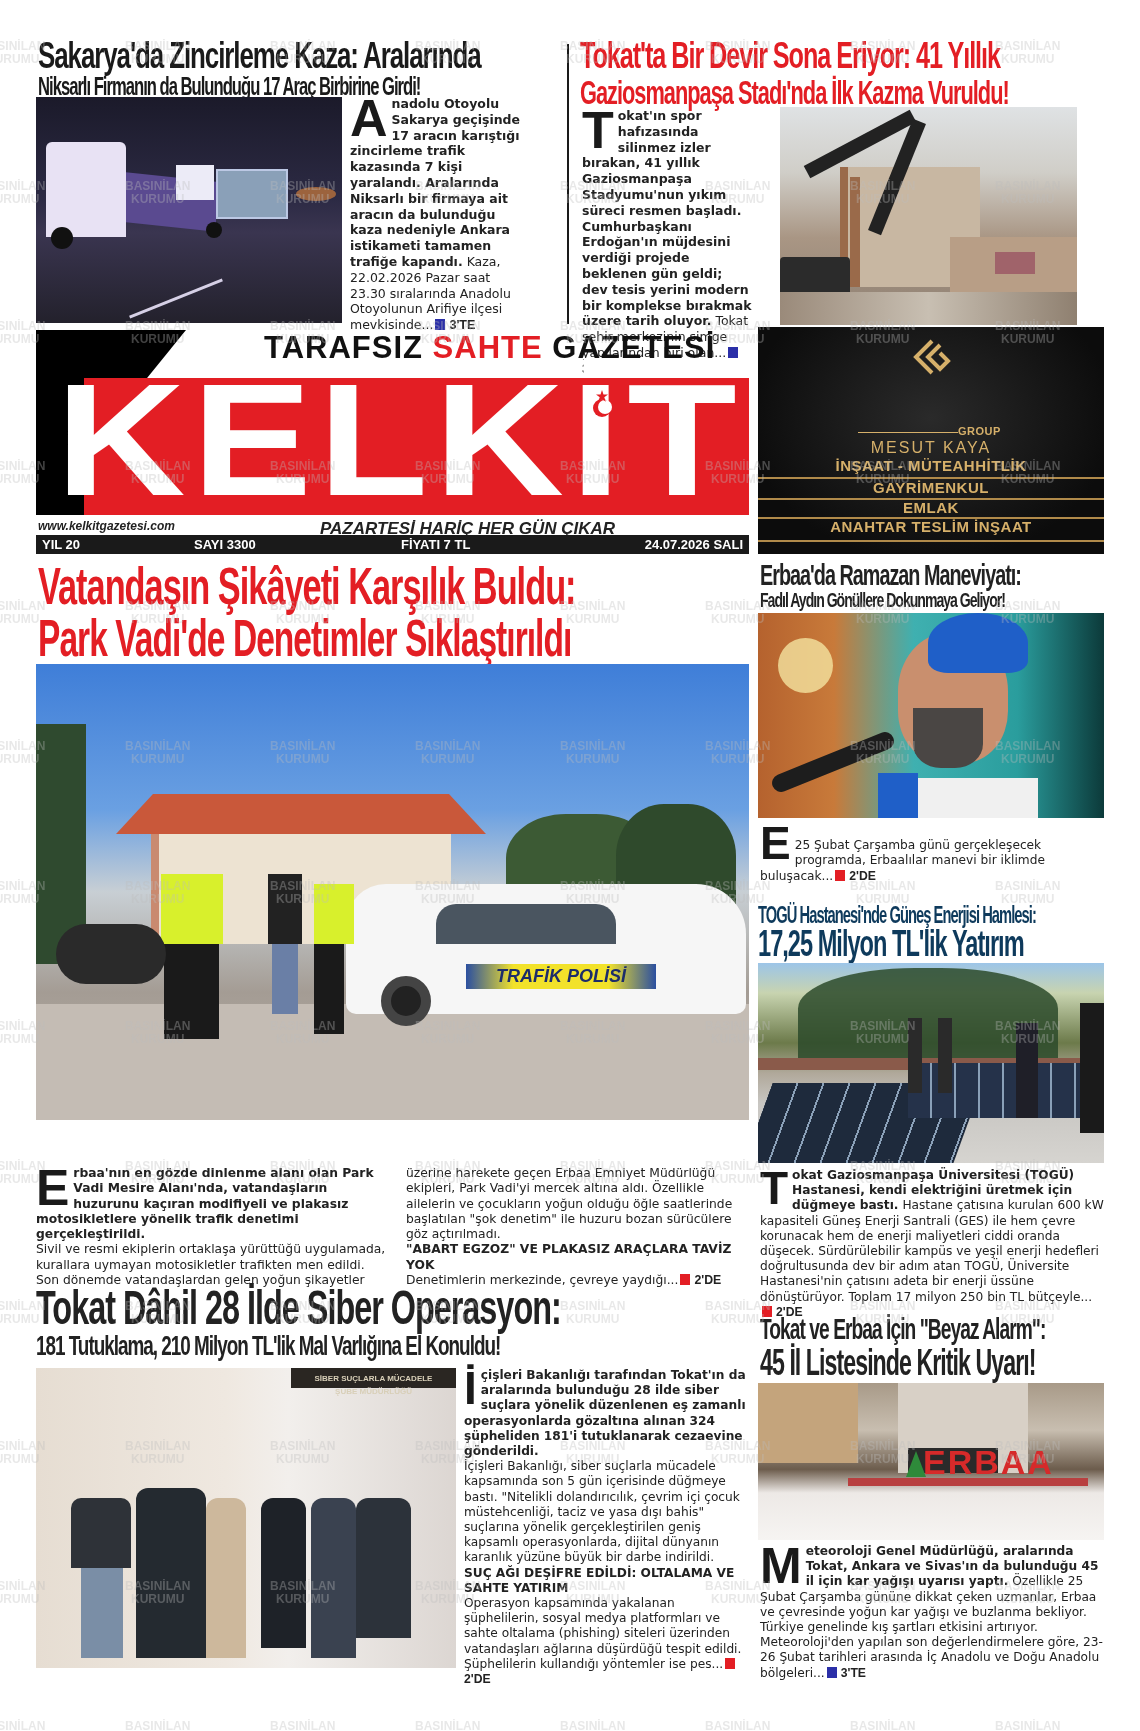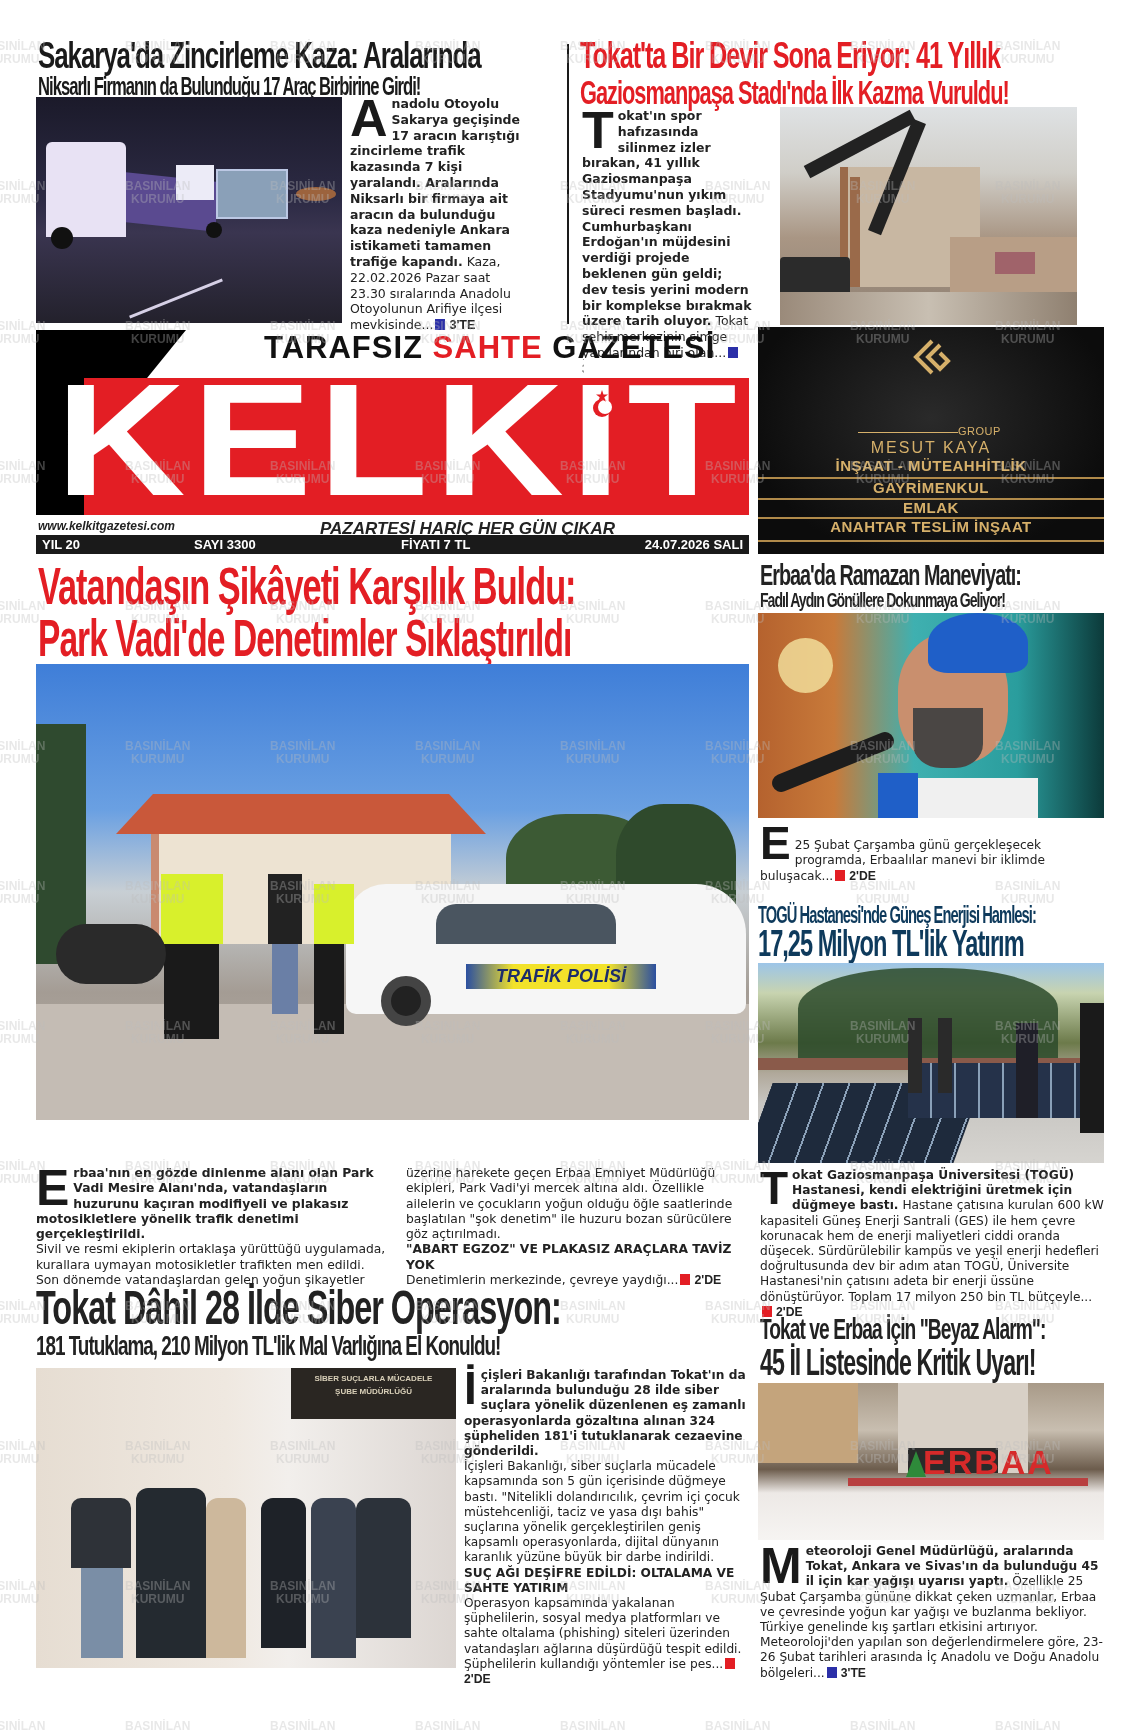--- a/index.html
+++ b/index.html
@@ -108,21 +108,21 @@
 <div class="abs" style="left:758px; top:327px; width:346px; height:227px; background:radial-gradient(ellipse at 50% 40%,#2a2a2a 0%,#0c0c0c 75%);">
   <div class="abs" style="left:150px; top:10px; width:48px; height:40px;">
     <svg width="48" height="40" viewBox="0 0 48 40">
         <g fill="none" stroke="#d6b06a" stroke-width="4">
           <path d="M24 4 L8 20 L24 36"></path>
           <path d="M32 8 L20 20 L32 32 L40 24 L32 16"></path>
         </g>
       </svg>
   </div>
   <div class="abs" style="left:100px; top:105px; width:100px; height:1px; background:#d6b06a;"></div>
-  <div class="abs ad-line" style="left:200px; top:98px; font-size:11px; font-weight:400;">GROUP</div>
+  <div class="abs ad-line" style="left:200px; top:98px; font-size:11px; font-weight:700;">GROUP</div>
   <div class="abs ad-line" style="left:0; width:346px; top:112px; font-size:16px; font-weight:400; letter-spacing:2px;">MESUT KAYA</div>
   <div class="abs ad-line" style="left:0; width:346px; top:130px; font-size:15px;">İNŞAAT - MÜTEAHHİTLİK</div>
   <div class="abs ad-rule" style="left:0; width:346px; top:150px;"></div>
   <div class="abs ad-line" style="left:0; width:346px; top:152px; font-size:15px;">GAYRİMENKUL</div>
   <div class="abs ad-rule" style="left:0; width:346px; top:171px;"></div>
   <div class="abs ad-line" style="left:0; width:346px; top:172px; font-size:15px;">EMLAK</div>
   <div class="abs ad-rule" style="left:0; width:346px; top:190px;"></div>
   <div class="abs ad-line" style="left:0; width:346px; top:191px; font-size:15px;">ANAHTAR TESLİM İNŞAAT</div>
   <div class="abs ad-rule" style="left:0; width:346px; top:213px;"></div>
 </div>
@@ -213,21 +213,21 @@
 </div>
 
 <div class="abs" style="left:36px; top:1284px; width:713px; height:400px;">
   <div class="hl" style="font-size:48px; position:absolute; left:0; top:0;">
     <span class="hl-narrow black" style="transform:scaleX(0.675); color:#222;">Tokat Dâhil 28 İlde Siber Operasyon:</span>
   </div>
   <div class="hl" style="font-size:28px; position:absolute; left:0; top:48px;">
     <span class="hl-narrow black" style="transform:scaleX(0.675); color:#222;">181 Tutuklama, 210 Milyon TL'lik Mal Varlığına El Konuldu!</span>
   </div>
   <div class="abs photo" style="left:0; top:84px; width:420px; height:300px; background:linear-gradient(90deg,#e6ddd2 0%,#efe8e0 45%,#f2efec 60%,#dcd6d2 100%);">
-    <div class="abs" style="left:255px; top:0; width:165px; height:51px; background:#2a2622; color:#d8cfb8; font-family:'Liberation Sans',sans-serif; font-weight:700; font-size:8px; text-align:center; line-height:13px; padding-top:4px;">
+    <div class="abs" style="left:255px; top:0; width:165px; height:20px; background:#2a2622; color:#d8cfb8; font-family:'Liberation Sans',sans-serif; font-weight:700; font-size:8px; text-align:center; line-height:13px; padding-top:4px;">
       <div>SİBER SUÇLARLA MÜCADELE</div>
       <div>ŞUBE MÜDÜRLÜĞÜ</div>
     </div>
     <div class="abs" style="left:35px; top:130px; width:60px; height:70px; background:#2e3238; border-radius:10px 10px 0 0;"></div>
     <div class="abs" style="left:45px; top:200px; width:42px; height:90px; background:#7a8ea6;"></div>
     <div class="abs" style="left:100px; top:120px; width:70px; height:170px; background:#242a30; border-radius:12px 12px 0 0;"></div>
     <div class="abs" style="left:170px; top:130px; width:40px; height:160px; background:#cdb89c; border-radius:12px 12px 0 0;"></div>
     <div class="abs" style="left:225px; top:130px; width:45px; height:150px; background:#1e2228; border-radius:12px 12px 0 0;"></div>
     <div class="abs" style="left:275px; top:130px; width:45px; height:160px; background:#3a4250; border-radius:12px 12px 0 0;"></div>
     <div class="abs" style="left:320px; top:130px; width:55px; height:140px; background:#2c323a; border-radius:12px 12px 0 0;"></div>

